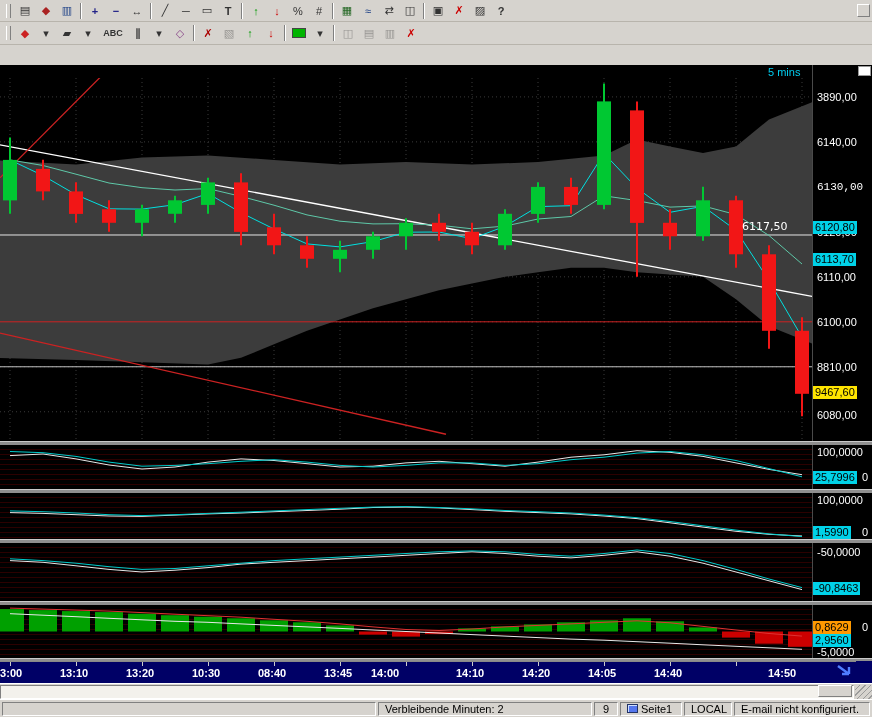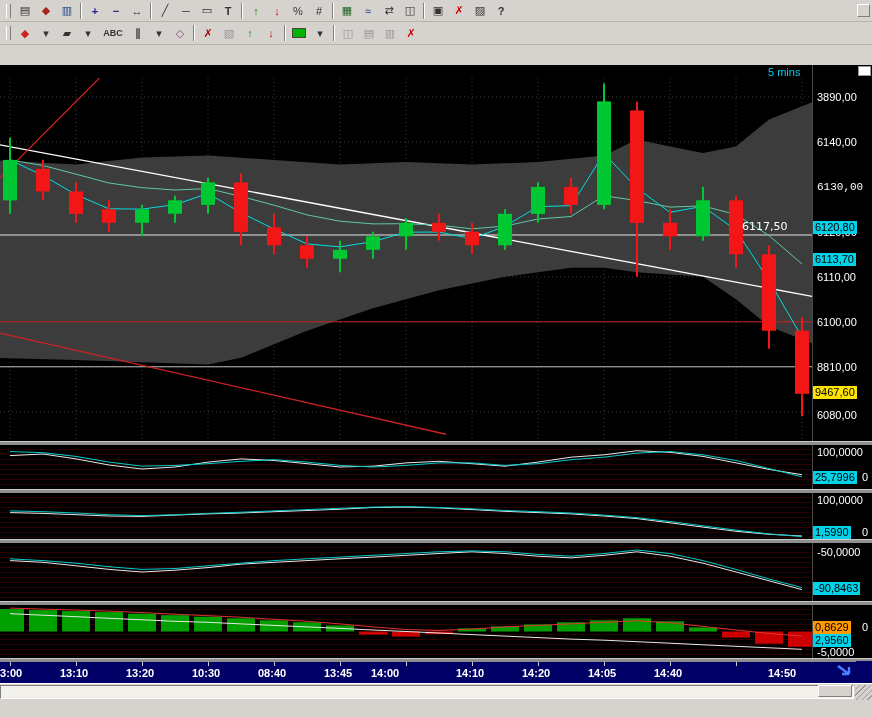--- a/index.html
+++ b/index.html
@@ -255,20 +255,31 @@
       <path d="M2 3 L13 11 M13 11 L13 4 M13 11 L6 11" stroke="#4f7dff" stroke-width="2.4" fill="none"></path>
     </svg>
   </div>
 
   <div id="hscroll">
     <div id="hchannel"></div>
     <div id="hthumb"></div>
     <div id="scrollCorner"></div>
   </div>
 
+  <div id="statusBar">
+    <div class="sb-cell sb-spacer"></div>
+    <div class="sb-cell sb-remaining">Verbleibende Minuten: 2</div>
+    <div class="sb-cell sb-pagenum">9</div>
+    <div class="sb-cell sb-page">
+      <span class="monitor"></span>
+      <span>Seite1</span>
+    </div>
+    <div class="sb-cell sb-local">LOCAL</div>
+    <div class="sb-cell sb-email">E-mail nicht konfiguriert.</div>
+  </div>
 
 <div class="divider" style="top: 441px; height: 4px;"></div>
     <div class="divider" style="top: 489px; height: 4px;"></div>
     <div class="divider" style="top: 539px; height: 4px;"></div>
     <div class="divider" style="top: 601px; height: 4px;"></div>
     <div class="divider" style="top: 658px; height: 3px;"></div>
     <div class="ylab" style="top: 90.8922px;">3890,00</div>
     <div class="ylab" style="top: 135.874px;">6140,00</div>
     <div class="ylab" style="top: 180.855px; font-family: Liberation Mono, monospace;">6130,00</div>
     <div class="ylab" style="top: 225.836px;">6120,00</div>

